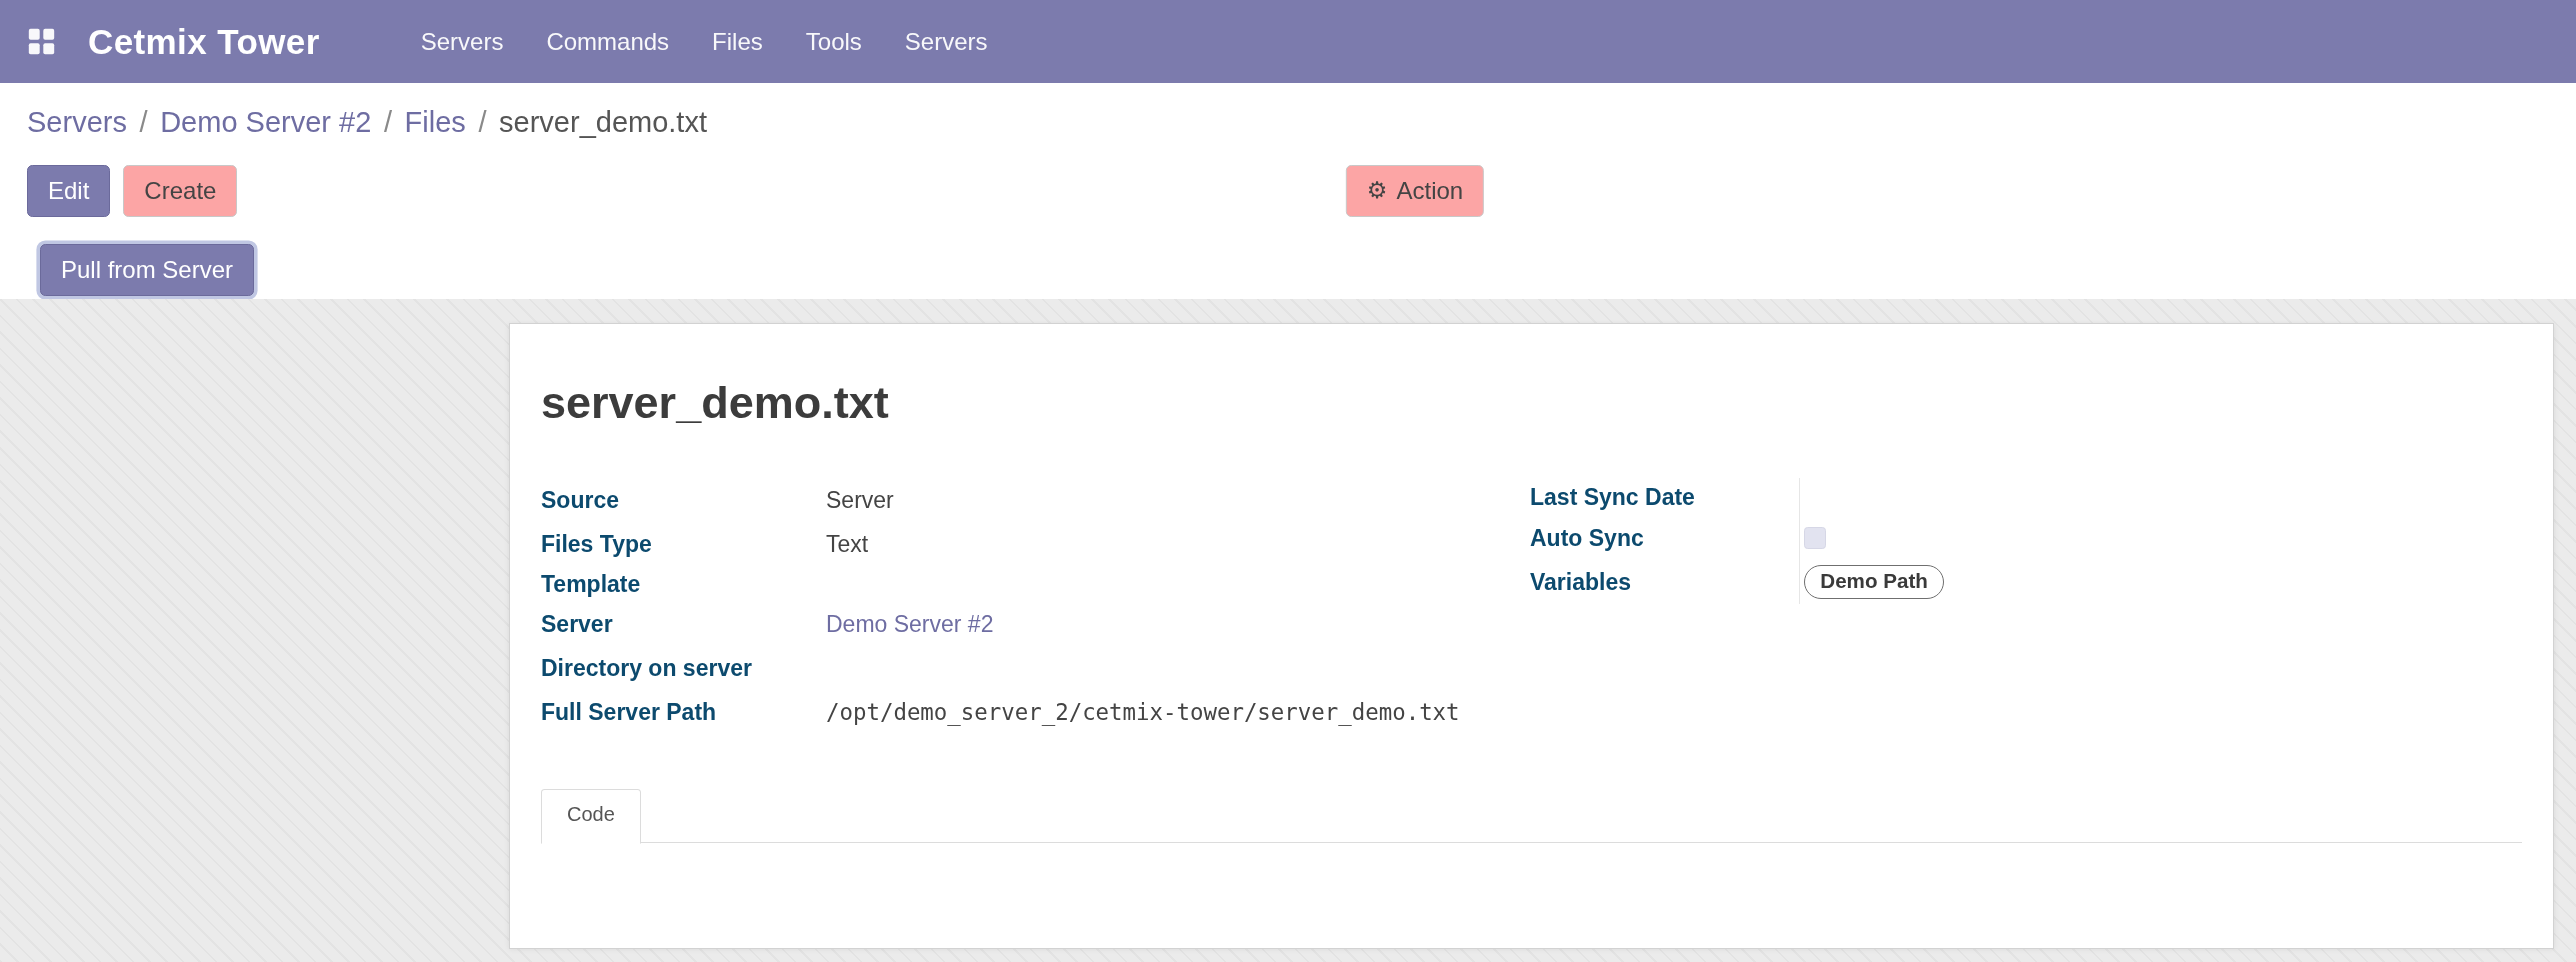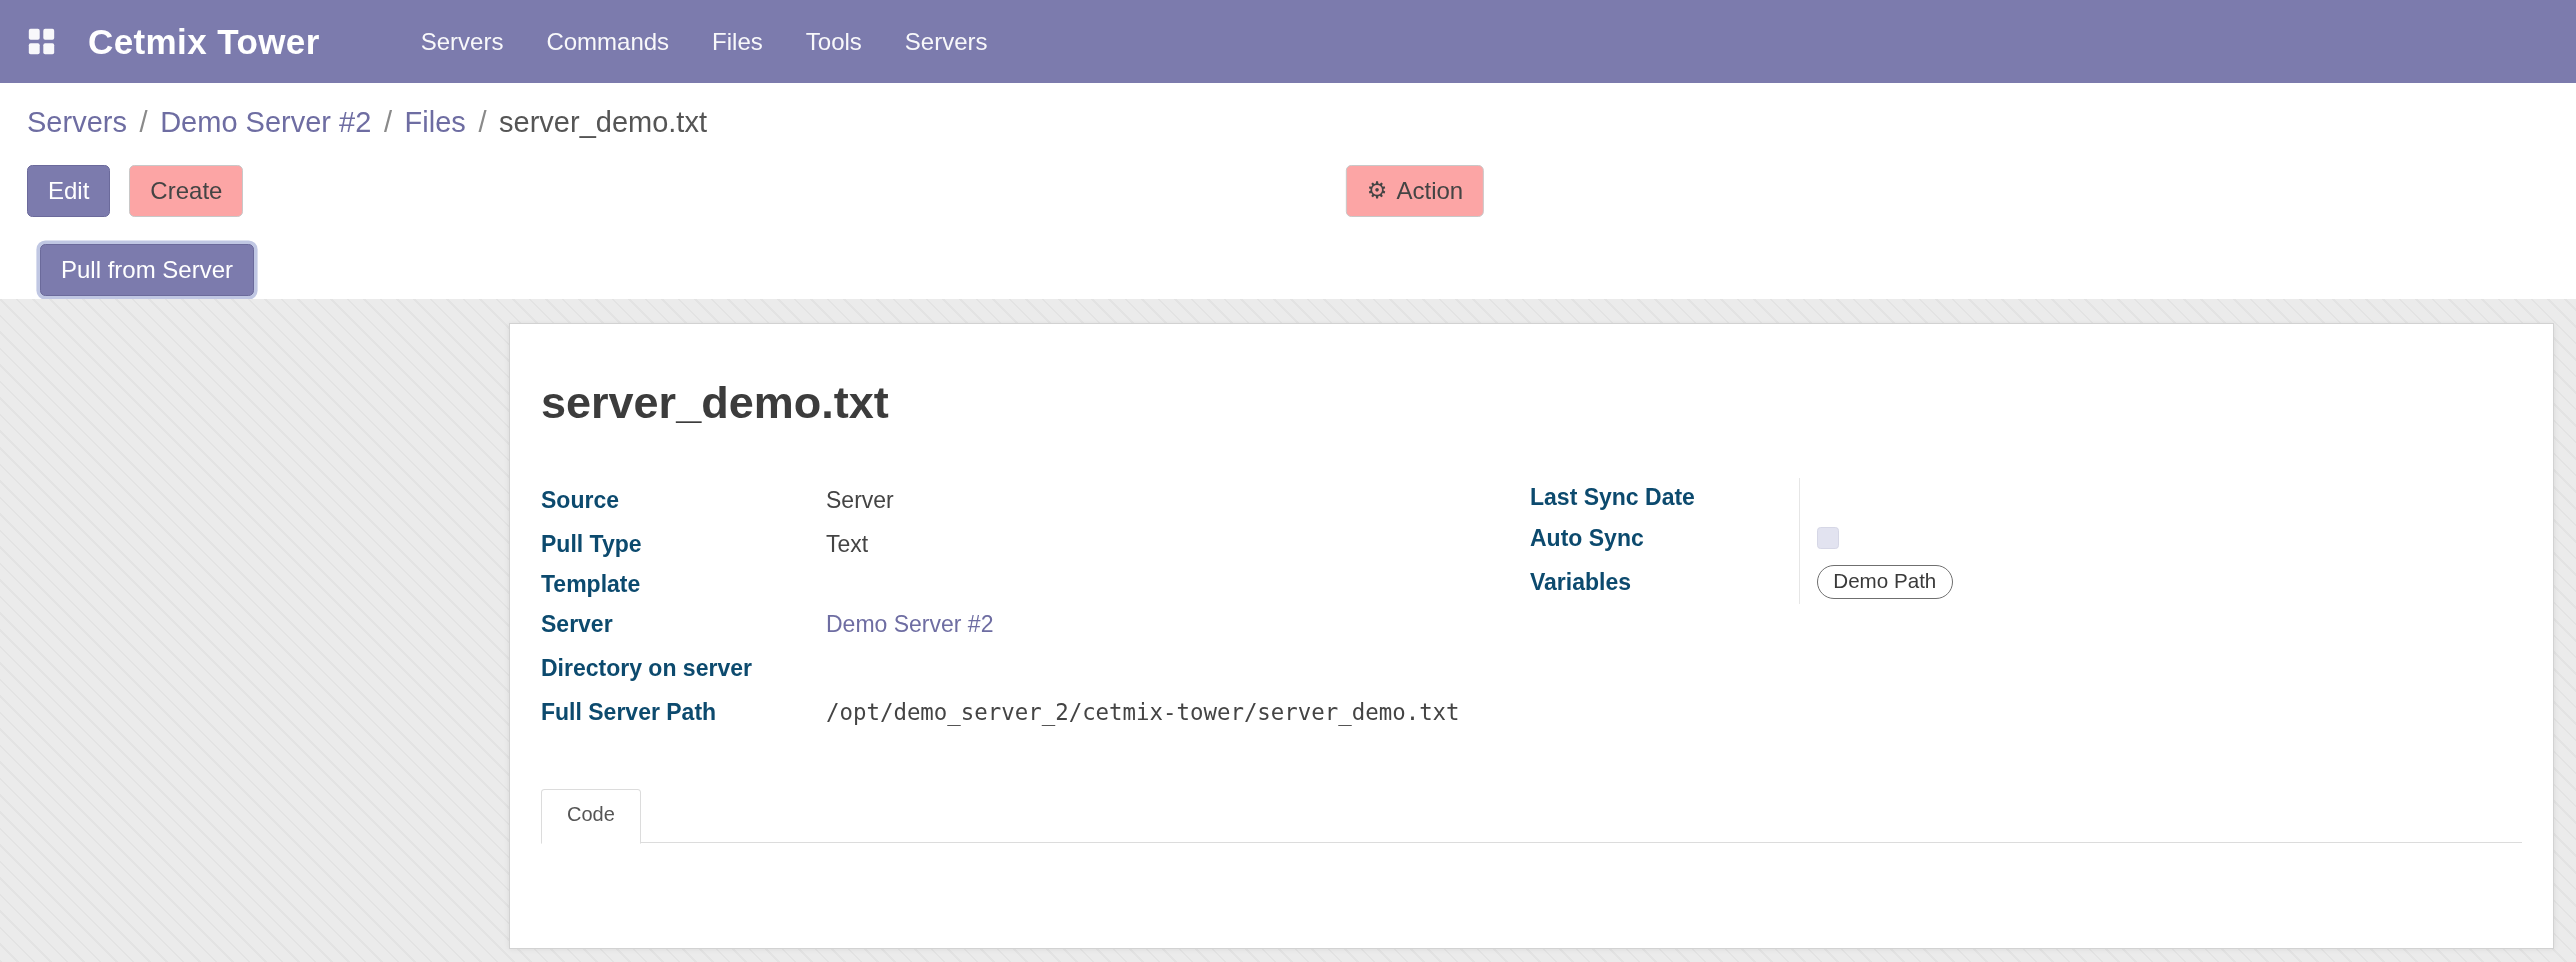--- a/index.html
+++ b/index.html
@@ -27,21 +27,21 @@
   }
   .breadcrumb a{color:#6e6da2;text-decoration:none;cursor:pointer;}
   .breadcrumb .sep{color:#8a8a8a;margin:0 12.6px;}
   .breadcrumb .current{color:#555555;}
   .btn{
     font-size:24px;line-height:1.1;padding:11.7px 20px;border-radius:5.4px;
     border:0.9px solid #c8c8c8;background:#fca5a5;color:#444;cursor:pointer;
     font-family:inherit;white-space:nowrap;
   }
   .btn.primary{background:#7c7bad;border-color:#6b6a9b;color:#fff;}
-  .btn-row{position:absolute;top:82px;left:27px;display:flex;gap:19px;}
+  .btn-row{position:absolute;top:82px;left:27px;display:flex;gap:13px;}
   .action-btn{
     position:absolute;top:82px;left:1415px;transform:translateX(-50%);
     display:flex;align-items:center;gap:9px;
   }
   .gear{font-family:"DejaVu Sans",sans-serif;font-size:23px;line-height:1;}
   .pull-row{position:absolute;top:161px;left:27px;margin-left:13px;}
   .btn.focus-ring{box-shadow:0 0 0 3.6px rgba(141,153,204,0.55);}
 
   
   .content{
@@ -63,21 +63,21 @@
   .fgroup.left{width:989px;}
   .fgroup.right{width:991px;}
   .frow{display:flex;height:44px;align-items:center;}
   .frow.h40{height:36px;}
   .frow.h42{height:38px;}
   .flabel{
     width:285px;flex:0 0 285px;font-weight:bold;color:#0c4a6e;font-size:23px;white-space:nowrap;
   }
   .fgroup.right .flabel{width:269px;flex:0 0 269px;}
   .fvalue{font-size:23px;color:#444;white-space:nowrap;align-self:stretch;display:flex;align-items:center;}
-  .fgroup.right .fvalue{border-left:0.9px solid #e6e6e6;padding-left:17px;flex:1;}
+  .fgroup.right .fvalue{border-left:0.9px solid #e6e6e6;padding-left:4px;flex:1;font-weight:bold;}
   .fvalue.mono{font-family:"DejaVu Sans Mono",monospace;font-size:22.4px;}
   .fvalue a{color:#6e6da2;text-decoration:none;cursor:pointer;}
   .checkbox{
     width:21.5px;height:21.5px;border-radius:3.6px;background:#e2e3f0;border:0.9px solid #d6d7e6;
     box-sizing:border-box;cursor:default;
   }
   .tag-pill{
     display:inline-block;border:0.9px solid #6f6f6f;border-radius:20px;
     padding:2.7px 15.3px 4.5px;font-size:20.6px;color:#3a3a3a;background:#fff;line-height:1.2;
   }
@@ -144,21 +144,21 @@
     <h1 class="record-title">server_demo.txt</h1>
 
     <div class="field-grid">
 
       <div class="fgroup left">
         <div class="frow">
           <span class="flabel">Source</span>
           <span class="fvalue">Server</span>
         </div>
         <div class="frow">
-          <span class="flabel">Pull Type</span>
+          <span class="flabel">Files Type</span>
           <span class="fvalue">Text</span>
         </div>
         <div class="frow h40">
           <span class="flabel">Template</span>
           <span class="fvalue"></span>
         </div>
         <div class="frow">
           <span class="flabel">Server</span>
           <span class="fvalue">
               <a>Demo Server #2</a>

